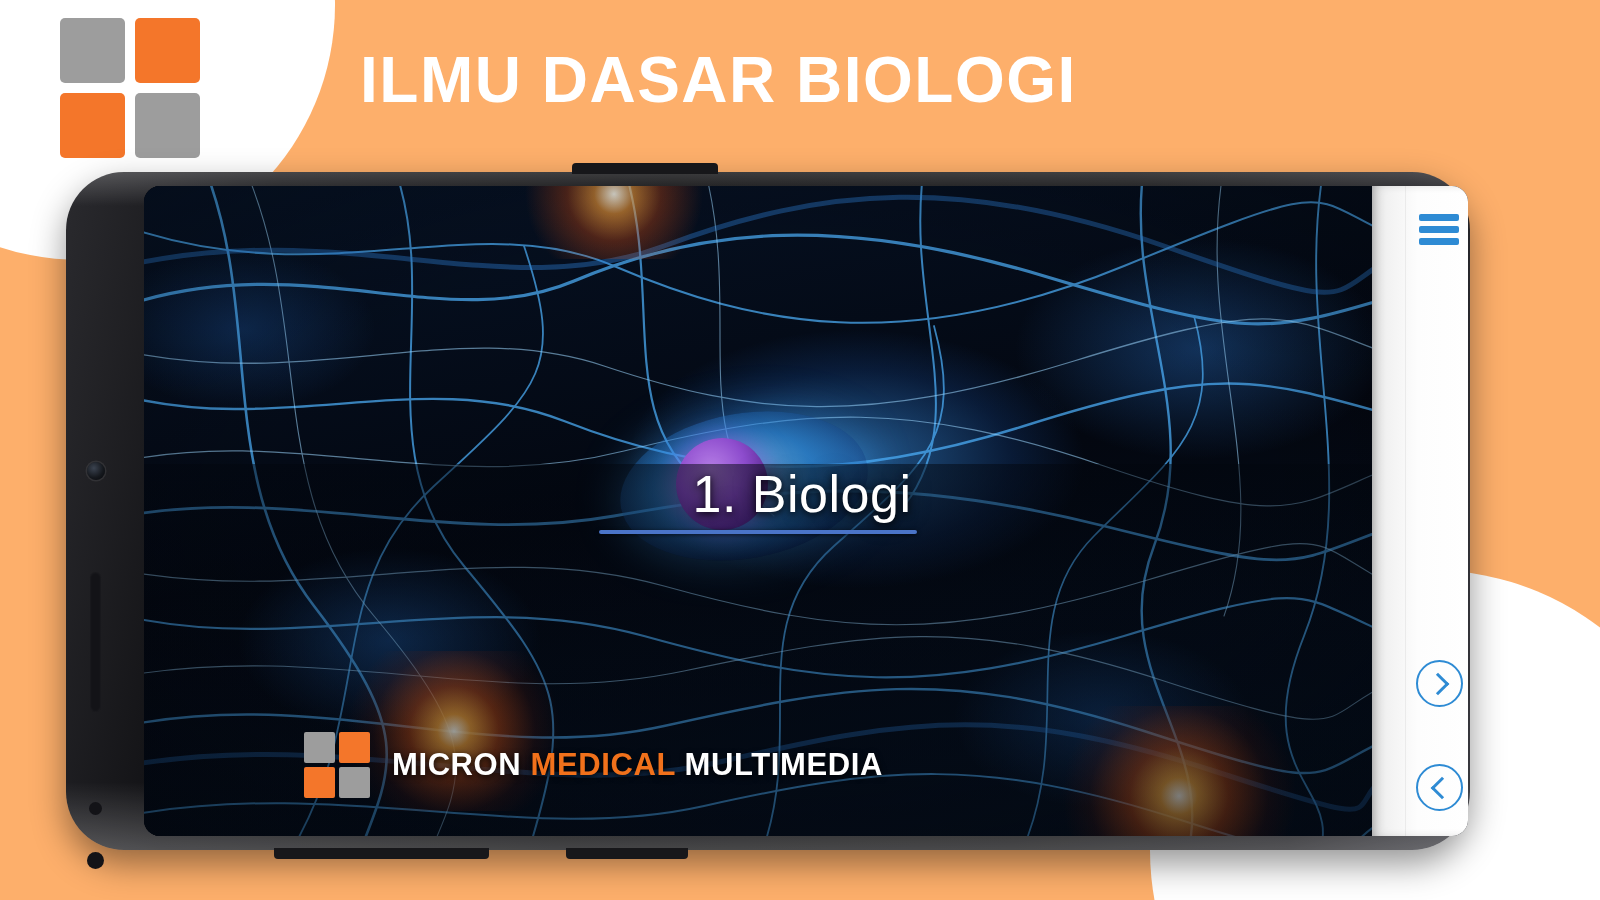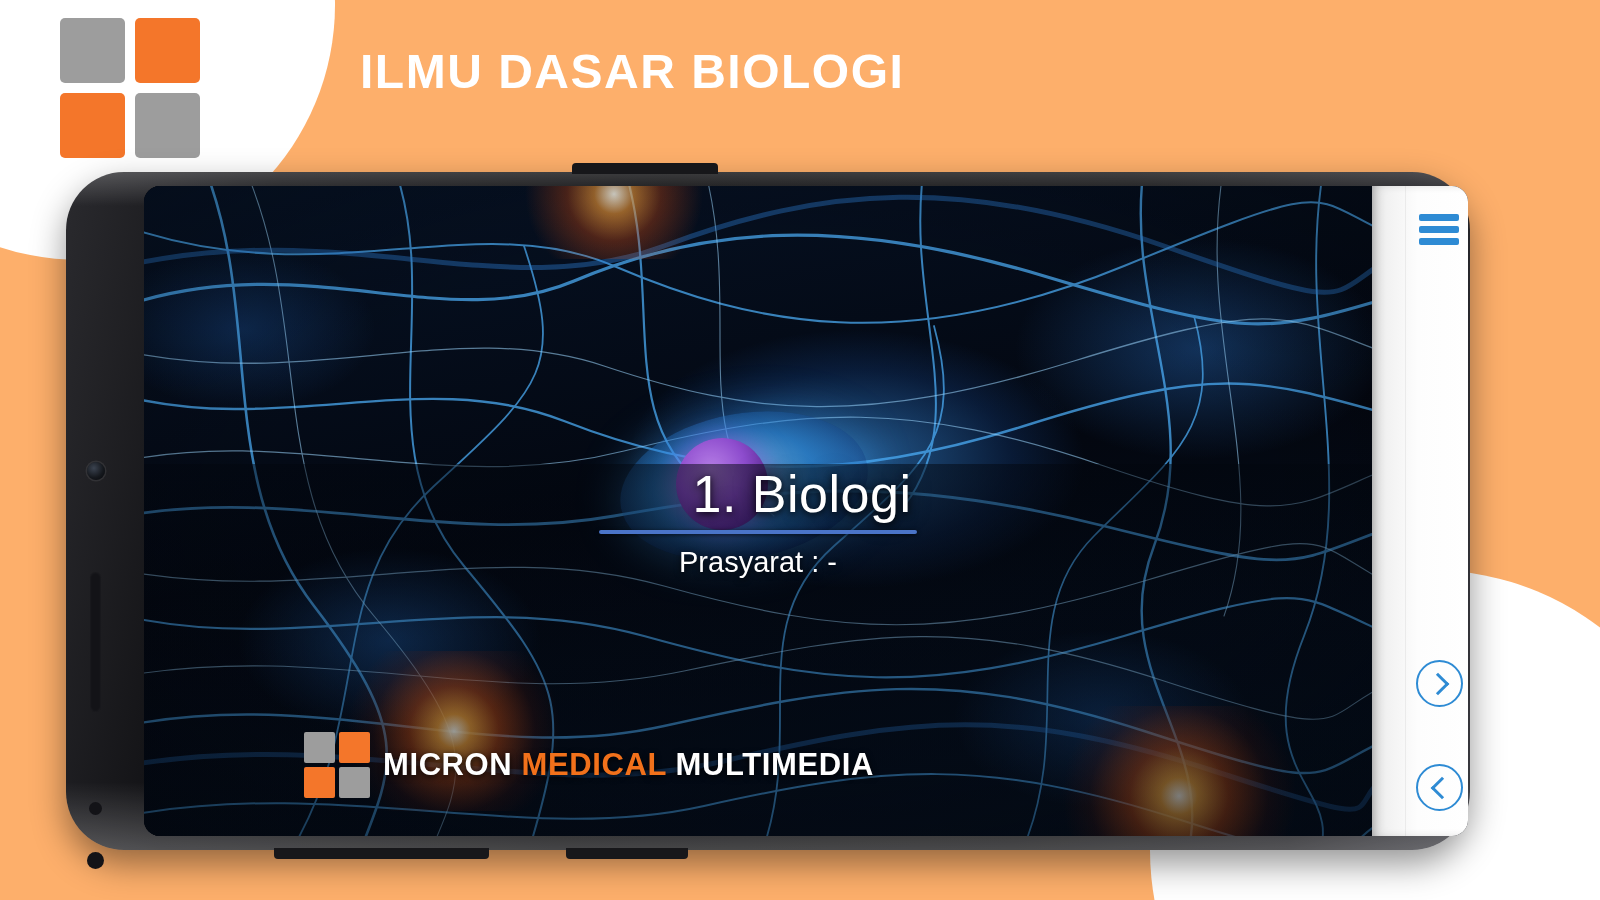--- a/index.html
+++ b/index.html
@@ -28,21 +28,21 @@
     display:grid;grid-template-columns:1fr 1fr;grid-template-rows:1fr 1fr;
     gap:10px;
   }
   #header-logo .sq{border-radius:5px;}
   .sq-gray{background:#9D9D9D;}
   .sq-orange{background:#F4762A;}
 
   
   #header-title{
     position:absolute;left:360px;top:48px;
-    font-size:48px;font-weight:bold;color:#FFFFFF;
+    font-size:64px;font-weight:bold;color:#FFFFFF;
     letter-spacing:1.5px;white-space:nowrap;
     line-height:1;
   }
 
   
   #phone{
     position:absolute;left:66px;top:172px;
     width:1404px;height:678px;
     border-radius:58px;
     background:linear-gradient(100deg,#2a2a2e 0%,#111114 14%,#050507 40%,#0a0a0c 70%,#18181c 88%,#3a3a40 100%);
@@ -157,21 +157,21 @@
     box-shadow:0 1px 4px rgba(0,0,0,.7);
   }
   #lesson-prereq{
     position:absolute;left:0;top:360px;width:1228px;text-align:center;
     font-size:29px;color:#FFFFFF;
     text-shadow:0 2px 6px rgba(0,0,0,.9);
   }
 
   
   #brand-lockup{
-    position:absolute;left:160px;bottom:38px;display:flex;align-items:center;gap:13px;
+    position:absolute;left:160px;bottom:38px;display:flex;align-items:center;gap:22px;
   }
   #brand-logo{
     width:66px;height:66px;display:grid;
     grid-template-columns:1fr 1fr;grid-template-rows:1fr 1fr;gap:4px;
   }
   #brand-logo .sq{border-radius:2px;}
   #brand-text{
     font-size:31px;font-weight:bold;letter-spacing:.6px;white-space:nowrap;
     text-shadow:0 2px 6px rgba(0,0,0,.92);
   }
@@ -272,21 +272,20 @@
       <div class="flare-left"></div>
       <div class="flare-right"></div>
       <div class="vig"></div>
     </div>
 
     <div id="screen-overlay-band"></div>
 
     <div id="lesson-block">
       <div id="lesson-title">1. Biologi</div>
       <div id="lesson-underline"></div>
-      <div id="lesson-prereq">Prasyarat : -</div>
     </div>
 
     <div id="brand-lockup">
       <div id="brand-logo">
         <div class="sq sq-gray"></div>
         <div class="sq sq-orange"></div>
         <div class="sq sq-orange"></div>
         <div class="sq sq-gray"></div>
       </div>
       <div id="brand-text">

